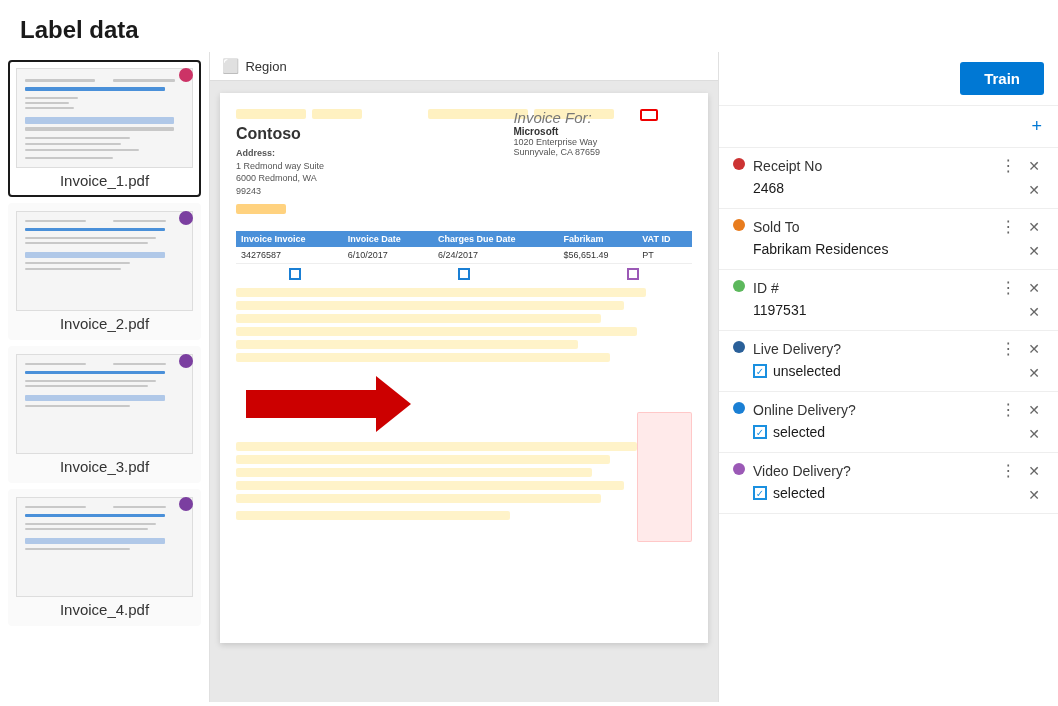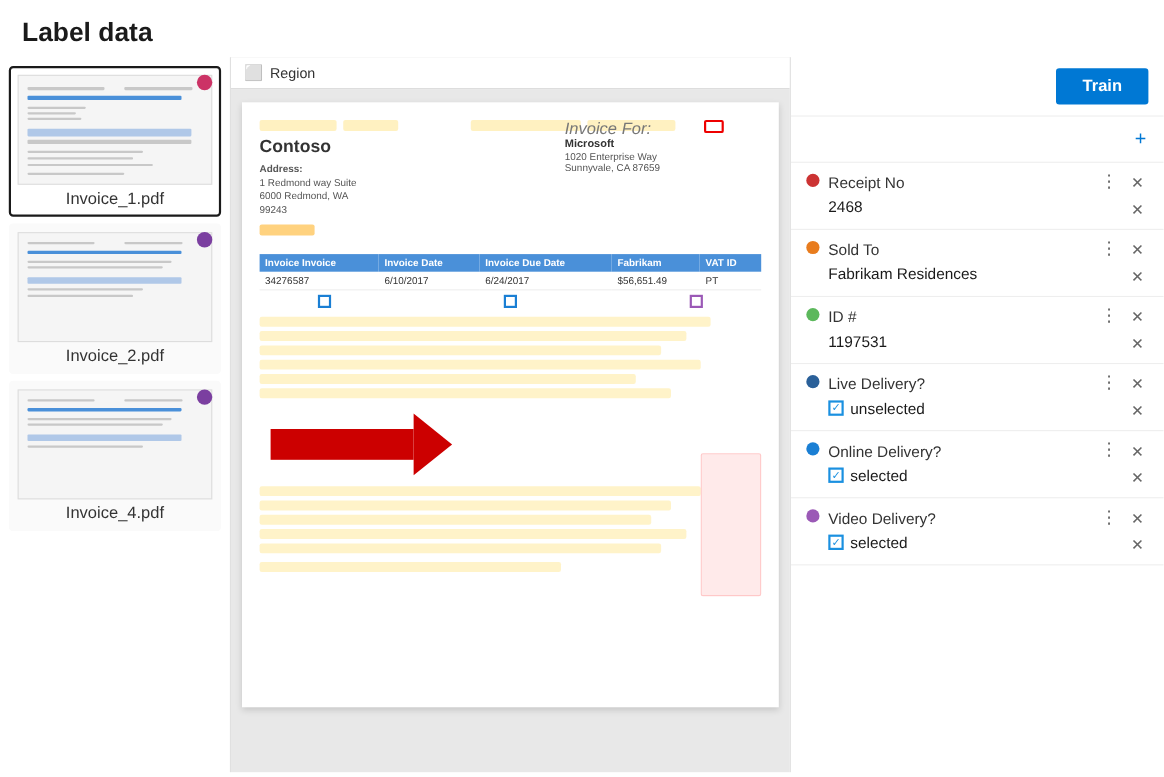--- a/index.html
+++ b/index.html
@@ -399,20 +399,35 @@
           <div class="thumb-line" style="top:30px;left:8px;width:70%;height:2px;"></div>
           <div class="thumb-line" style="top:40px;left:8px;width:80%;height:6px;background:#b0c8e8;"></div>
           <div class="thumb-line" style="top:50px;left:8px;width:60%;height:2px;"></div>
           <div class="thumb-line" style="top:56px;left:8px;width:55%;height:2px;"></div>
         </div>
       </div>
       <div class="doc-dot" style="background:#7b3fa0;"></div>
       <div class="doc-label">Invoice_2.pdf</div>
     </div>
 
+    <div class="doc-item">
+      <div class="doc-thumbnail">
+        <div class="doc-thumbnail-inner">
+          <div class="thumb-line" style="top:8px;left:8px;width:35%;height:2px;"></div>
+          <div class="thumb-line" style="top:8px;left:55%;width:30%;height:2px;"></div>
+          <div class="thumb-blue-line" style="top:16px;left:8px;width:80%;height:3px;"></div>
+          <div class="thumb-line" style="top:25px;left:8px;width:75%;height:2px;"></div>
+          <div class="thumb-line" style="top:30px;left:8px;width:70%;height:2px;"></div>
+          <div class="thumb-line" style="top:40px;left:8px;width:80%;height:6px;background:#b0c8e8;"></div>
+          <div class="thumb-line" style="top:50px;left:8px;width:60%;height:2px;"></div>
+        </div>
+      </div>
+      <div class="doc-dot" style="background:#7b3fa0;"></div>
+      <div class="doc-label">Invoice_3.pdf</div>
+    </div>
 
     <div class="doc-item">
       <div class="doc-thumbnail">
         <div class="doc-thumbnail-inner">
           <div class="thumb-line" style="top:8px;left:8px;width:35%;height:2px;"></div>
           <div class="thumb-line" style="top:8px;left:55%;width:30%;height:2px;"></div>
           <div class="thumb-blue-line" style="top:16px;left:8px;width:80%;height:3px;"></div>
           <div class="thumb-line" style="top:25px;left:8px;width:75%;height:2px;"></div>
           <div class="thumb-line" style="top:30px;left:8px;width:70%;height:2px;"></div>
           <div class="thumb-line" style="top:40px;left:8px;width:80%;height:6px;background:#b0c8e8;"></div>
@@ -467,21 +482,21 @@
             </div>
           </div>
         </div>
       </div>
 
       <table class="invoice-table">
         <thead>
           <tr>
             <th>Invoice Invoice</th>
             <th>Invoice Date</th>
-            <th>Invoice Due Date</th>
+            <th>Charges Due Date</th>
             <th>Fabrikam</th>
             <th>VAT ID</th>
           </tr>
         </thead>
         <tbody>
           <tr>
             <td>34276587</td>
             <td>6/10/2017</td>
             <td>6/24/2017</td>
             <td>$56,651.49</td>

